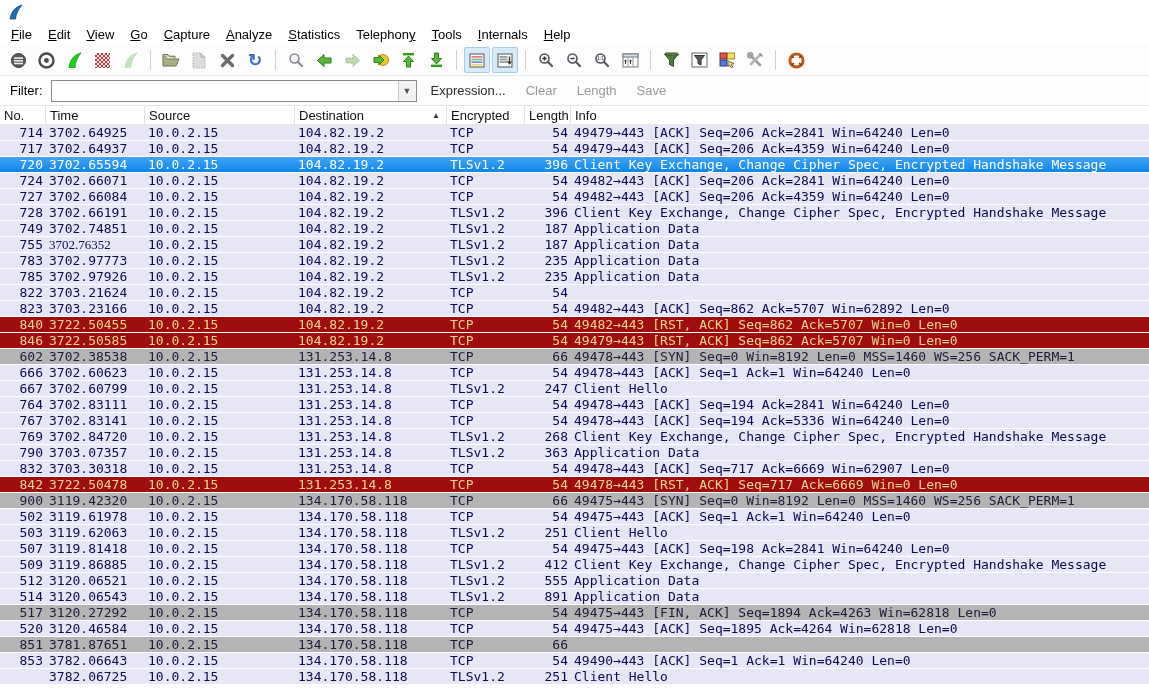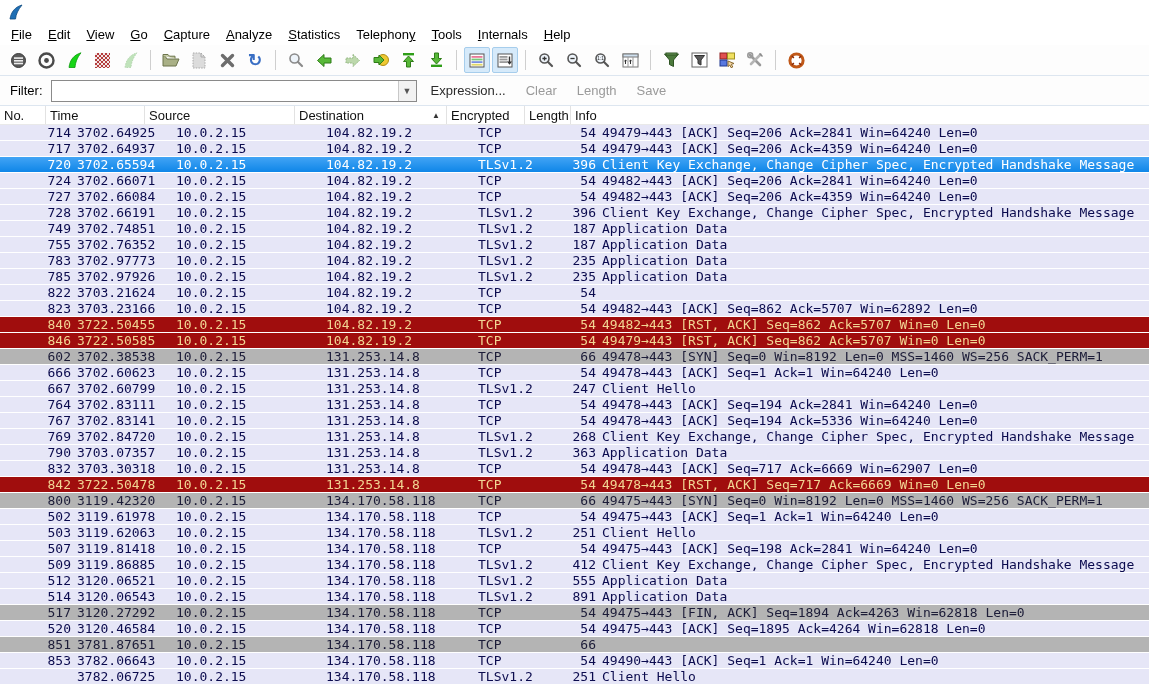--- a/index.html
+++ b/index.html
@@ -36,21 +36,21 @@
   .filter-btn { padding:0 6px; cursor:default; }
   .filter-btn.enabled { color:#2b2b2b; }
   .filter-btn.disabled { color:#9a9a9a; }
   
   .header-row { height:19px; display:flex; background:#fff; border-bottom:1px solid #e9e9e9; }
   .hcell { display:flex; align-items:center; padding:0 4px; border-right:1px solid #e2e2e2;
            font-size:13px; color:#111; position:relative; overflow:hidden; white-space:nowrap; }
   .hcell .sort-arrow { position:absolute; right:6px; font-size:8px; color:#333; }
   
   .packet-list { font-family:"DejaVu Sans Mono","Liberation Mono",monospace; font-size:13px; }
-  .prow { height:16px; display:flex; line-height:15px; border-bottom:1px solid #fff; cursor:default;padding-left:28px; }
+  .prow { height:16px; display:flex; line-height:15px; border-bottom:1px solid #fff; cursor:default; }
   .prow.tcp      { background:var(--row-tcp-bg);    color:var(--row-tcp-fg); }
   .prow.synfin   { background:var(--row-synfin-bg); color:var(--row-synfin-fg); }
   .prow.rst      { background:var(--row-rst-bg);    color:var(--row-rst-fg); }
   .prow.selected { background:linear-gradient(180deg, var(--row-sel-top), var(--row-sel-bottom));
                    color:var(--row-sel-fg); }
   .pcell { padding:0 3px; overflow:hidden; white-space:pre; flex:none; }
   .pcell.r { text-align:right; }
   .pcell.info { flex:1 1 auto; }
   svg { display:block; }
 </style>
@@ -355,21 +355,21 @@
       <div class="pcell r" style="width: 46px;">749</div>
       <div class="pcell l" style="width: 99px;">3702.74851</div>
       <div class="pcell l" style="width: 150px;">10.0.2.15</div>
       <div class="pcell l" style="width: 152px;">104.82.19.2</div>
       <div class="pcell l" style="width: 78px;">TLSv1.2</div>
       <div class="pcell r" style="width: 46px;">187</div>
       <div class="pcell l info">Application Data</div>
     </div>
     <div class="prow tcp">
       <div class="pcell r" style="width: 46px;">755</div>
-      <div class="pcell l" style="width: 99px;">3702.76352</div>
+      <div class="pcell l" style="width: 99px; font-family: Liberation Serif, serif;">3702.76352</div>
       <div class="pcell l" style="width: 150px;">10.0.2.15</div>
       <div class="pcell l" style="width: 152px;">104.82.19.2</div>
       <div class="pcell l" style="width: 78px;">TLSv1.2</div>
       <div class="pcell r" style="width: 46px;">187</div>
       <div class="pcell l info">Application Data</div>
     </div>
     <div class="prow tcp">
       <div class="pcell r" style="width: 46px;">783</div>
       <div class="pcell l" style="width: 99px;">3702.97773</div>
       <div class="pcell l" style="width: 150px;">10.0.2.15</div>
@@ -497,21 +497,21 @@
     <div class="prow rst">
       <div class="pcell r" style="width: 46px;">842</div>
       <div class="pcell l" style="width: 99px;">3722.50478</div>
       <div class="pcell l" style="width: 150px;">10.0.2.15</div>
       <div class="pcell l" style="width: 152px;">131.253.14.8</div>
       <div class="pcell l" style="width: 78px;">TCP</div>
       <div class="pcell r" style="width: 46px;">54</div>
       <div class="pcell l info">49478→443 [RST, ACK] Seq=717 Ack=6669 Win=0 Len=0</div>
     </div>
     <div class="prow synfin">
-      <div class="pcell r" style="width: 46px;">800</div>
+      <div class="pcell r" style="width: 46px;">900</div>
       <div class="pcell l" style="width: 99px;">3119.42320</div>
       <div class="pcell l" style="width: 150px;">10.0.2.15</div>
       <div class="pcell l" style="width: 152px;">134.170.58.118</div>
       <div class="pcell l" style="width: 78px;">TCP</div>
       <div class="pcell r" style="width: 46px;">66</div>
       <div class="pcell l info">49475→443 [SYN] Seq=0 Win=8192 Len=0 MSS=1460 WS=256 SACK_PERM=1</div>
     </div>
     <div class="prow tcp">
       <div class="pcell r" style="width: 46px;">502</div>
       <div class="pcell l" style="width: 99px;">3119.61978</div>

